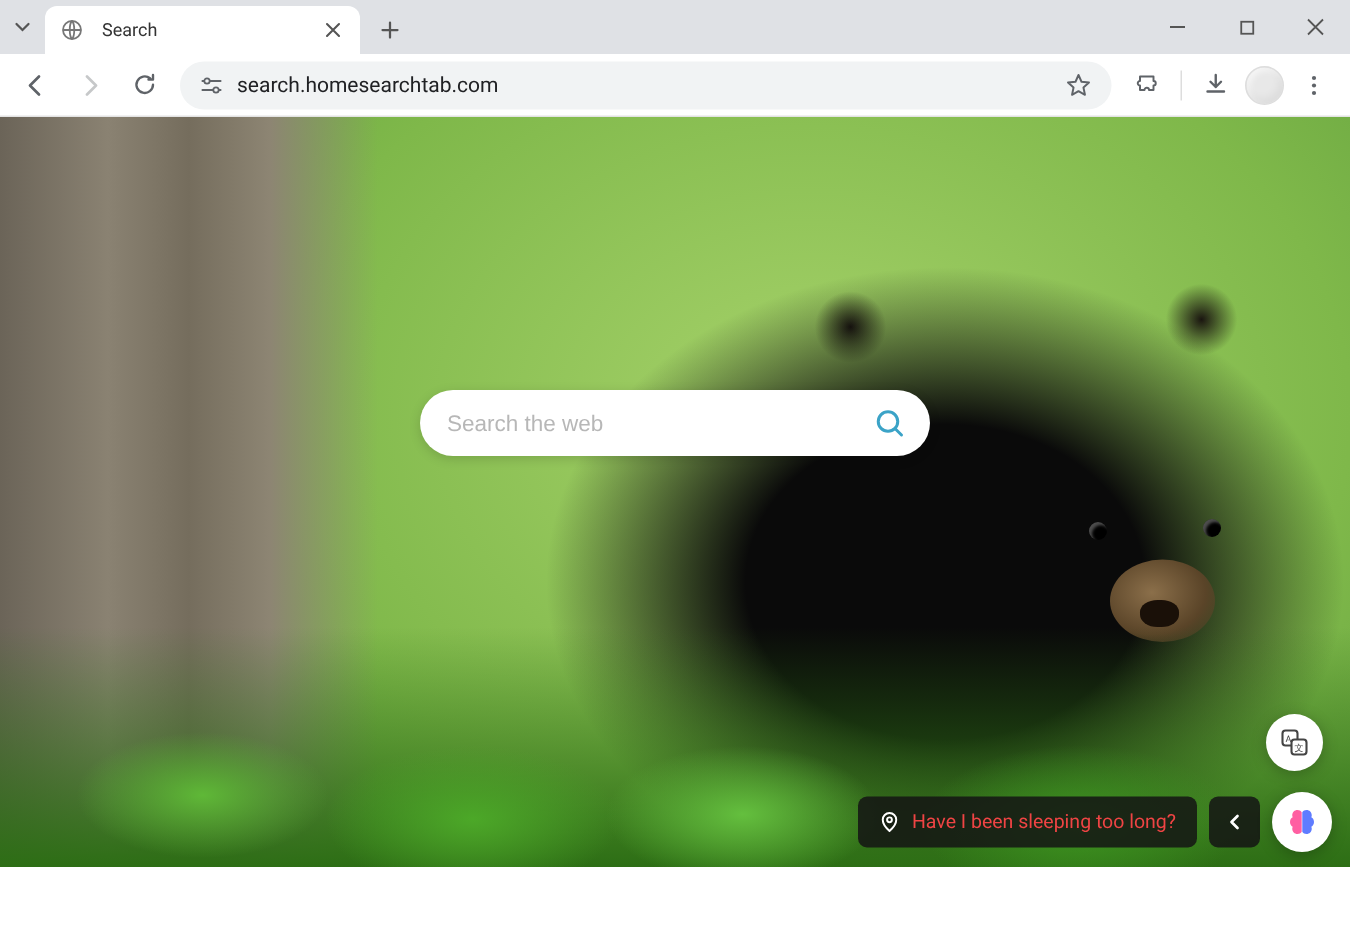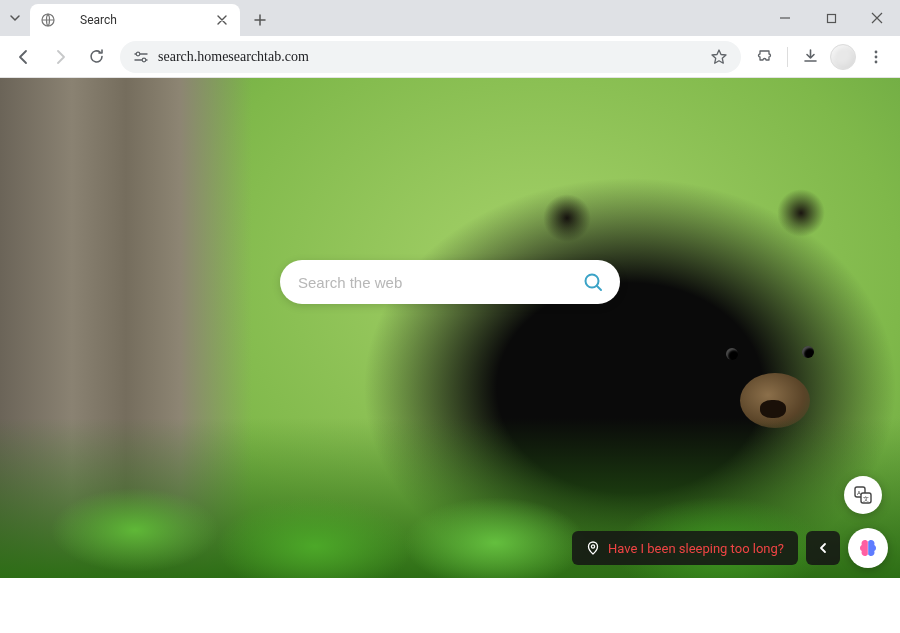--- a/index.html
+++ b/index.html
@@ -12,35 +12,35 @@
     .titlebar {
       height: 36px; background: #dfe1e5; display: flex; align-items: flex-end;
       position: relative;
     }
     .tab-dropdown {
       width: 30px; height: 36px; display: flex; align-items: center; justify-content: center;
       cursor: pointer;
     }
     .tab {
       height: 32px; background: #fff; border-radius: 8px 8px 0 0;
-      display: flex; align-items: center; padding: 0 10px; gap: 24px;
+      display: flex; align-items: center; padding: 0 10px; gap: 12px;
       min-width: 210px; position: relative; margin-bottom: 0;
     }
     .tab-favicon { width: 16px; height: 16px; display: flex; align-items: center; justify-content: center; }
     .tab-title { font-size: 12px; color: #333; flex: 1; }
     .tab-close { width: 16px; height: 16px; display: flex; align-items: center; justify-content: center; cursor: pointer; border-radius: 50%; }
     .new-tab { width: 28px; height: 28px; display: flex; align-items: center; justify-content: center; cursor: pointer; margin-left: 6px; margin-bottom: 2px; border-radius: 50%; }
     .window-controls {
       position: absolute; right: 0; top: 0; display: flex; height: 36px;
     }
     .window-btn { width: 46px; height: 36px; display: flex; align-items: center; justify-content: center; cursor: pointer; }
 
     .toolbar {
       height: 42px; background: #fff; display: flex; align-items: center;
-      padding: 0 8px; gap: 4px; border-bottom: 1px solid #e3e3e3; font-family: Liberation Serif, serif;
+      padding: 0 8px; gap: 4px; border-bottom: 1px solid #e3e3e3;
     }
     .nav-btn {
       width: 32px; height: 32px; display: flex; align-items: center; justify-content: center;
       border-radius: 50%; cursor: pointer;
     }
     .nav-btn.disabled { opacity: 0.35; }
     .omnibox {
       flex: 1; height: 32px; background: #f1f3f4; border-radius: 16px;
       display: flex; align-items: center; padding: 0 12px; gap: 8px; margin: 0 4px;
     }

